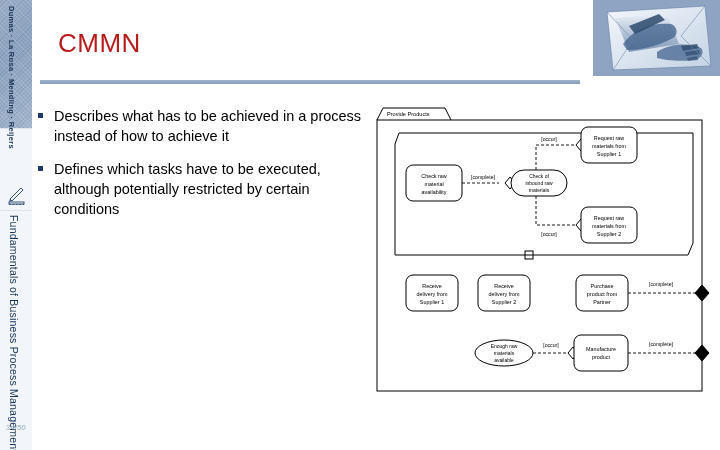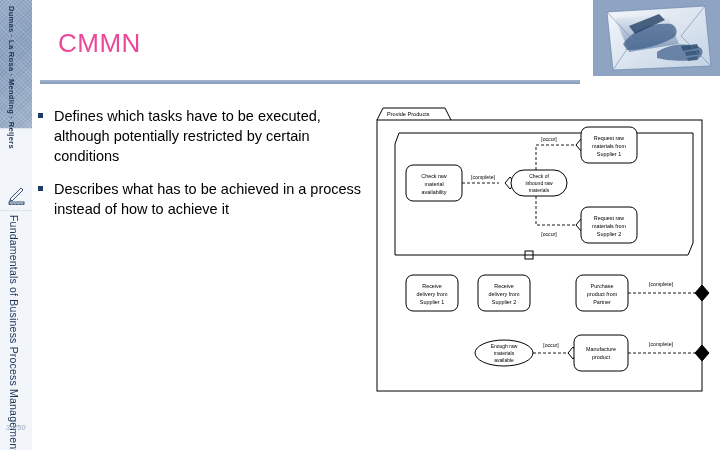--- a/index.html
+++ b/index.html
@@ -51,21 +51,21 @@
   #page-num{
     position:absolute;left:6px;top:424px;
     font-size:7px;color:#8fa4bd;font-style:italic;letter-spacing:.5px;
   }
   #sidebar-divider-a{position:absolute;left:0;top:128px;width:32px;height:1px;background:#dde4ee;}
   #sidebar-divider-b{position:absolute;left:0;top:210px;width:32px;height:1px;background:#dde4ee;}
 
   
   #title{
     position:absolute;left:58px;top:28px;
-    font-size:26px;color:#ec4899;letter-spacing:.5px;
+    font-size:26px;color:#b91c1c;letter-spacing:.5px;
   }
   #title-rule{
     position:absolute;left:40px;top:80px;width:540px;height:4px;
     background:linear-gradient(180deg,#9fb2cb,#7f97b6);
     opacity:.95;
   }
   #hero-img{
     position:absolute;left:593px;top:0px;width:127px;height:76px;
     background:linear-gradient(160deg,#8ea4c2,#7e95b6);
     overflow:hidden;
@@ -163,25 +163,25 @@
     <path d="M92 52 L106 50 L107 54 L93 56 Z" fill="#2e4a6d" opacity="0.7"></path>
     <path d="M94 58 L104 56 L105 60 L95 61 Z" fill="#2e4a6d" opacity="0.6"></path>
     <path d="M14 12 L40 40 L20 70" fill="none" stroke="#6d87aa" stroke-width="0.6"></path>
     <path d="M112 6 L88 36 L118 66" fill="none" stroke="#6d87aa" stroke-width="0.6"></path>
   </svg>
 </div>
 
 <div id="bullets">
   <div class="bullet">
     <span class="sq"></span>
-    <span class="txt">Defines which tasks have to be executed, although potentially restricted by certain conditions</span>
+    <span class="txt">Describes what has to be achieved in a process instead of how to achieve it</span>
   </div>
   <div class="bullet">
     <span class="sq"></span>
-    <span class="txt">Describes what has to be achieved in a process instead of how to achieve it</span>
+    <span class="txt">Defines which tasks have to be executed, although potentially restricted by certain conditions</span>
   </div>
 </div>
 
 <div id="diagram">
 <svg width="340" height="293" viewBox="0 0 340 293">
 
   <g>
     <path d="M4 17 L10 5 L72 5 L78 17" class="shp-thin"></path>
     <text class="cmmn-case-label" x="14" y="13">
       <tspan id="case-name-tspan">Provide Products</tspan>

